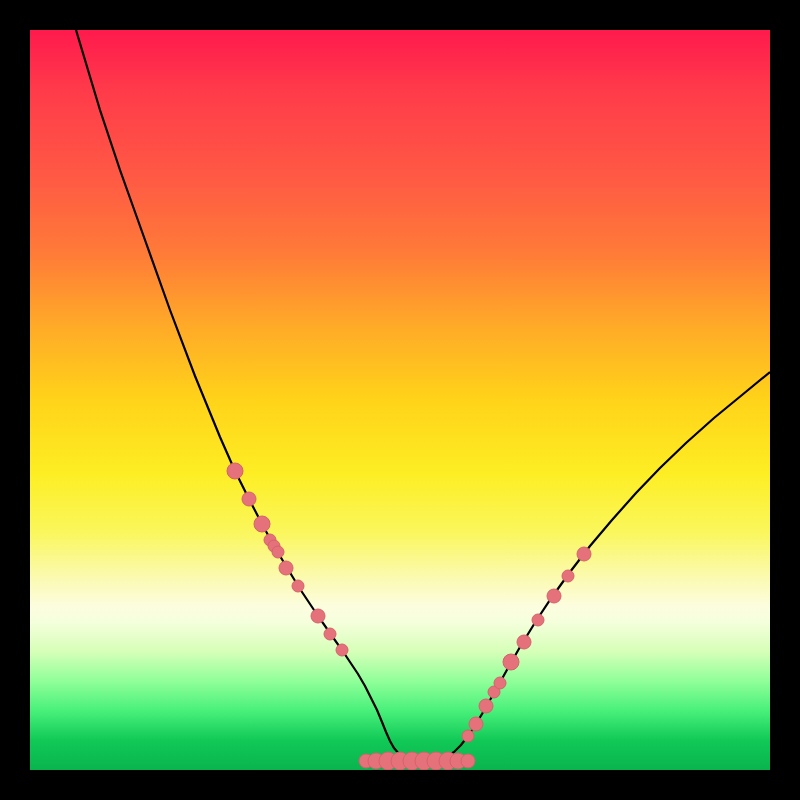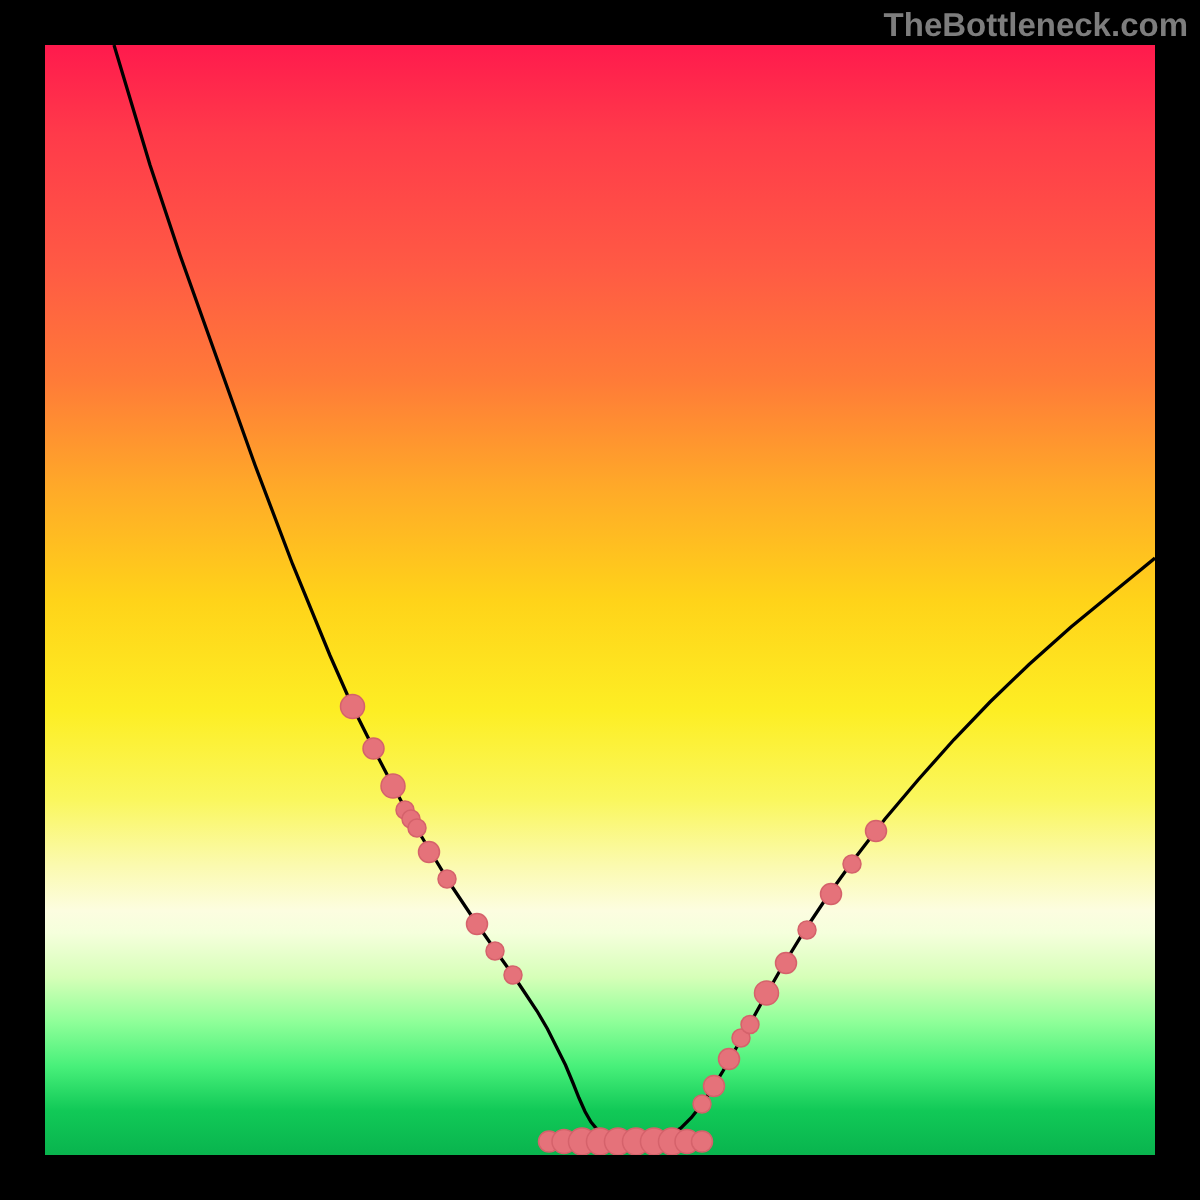--- a/index.html
+++ b/index.html
@@ -23,21 +23,20 @@
   #48f07a 92%,
   #11c957 96%,
   #09b44e 100%)}
 .wm{position:absolute;top:4px;right:8px;font:700 22px Arial,Helvetica,sans-serif;color:#7d7d7d;letter-spacing:0}
 svg{position:absolute;top:0;left:0}
 </style>
 </head>
 <body>
 
 <div class="frame">
-  <div class="wm">TheBottleneck.com</div>
   <div class="plot">
     <div class="grad"></div>
     <svg id="svg" width="740" height="740" viewBox="0 0 740 740">
         <path d="M 46 0 L 55 30 L 70 80 L 90 140 L 115 210 L 140 280 L 165 346 L 190 407 L 205 441 L 219 469 L 232 494 L 244 516 L 256 536 L 270 559 L 288 586 L 302 606 L 312 620 L 320 632 L 328 644 L 335 656 L 341 668 L 347 680 L 352 692 L 356 702 L 360 711 L 364 718 L 369 724 L 376 729 L 384 731 L 392 732 L 400 732 L 408 730 L 416 727 L 424 722 L 431 715 L 438 706 L 444 697 L 452 684 L 460 670 L 468 656 L 478 638 L 490 617 L 506 591 L 522 567 L 540 542 L 560 516 L 582 490 L 606 463 L 630 438 L 656 413 L 684 388 L 712 365 L 740 342" stroke="#000" stroke-width="2.2" fill="none"></path>
         <circle cx="336" cy="731" r="7" fill="#e5727a" stroke="#d5626b" stroke-width="1"></circle>
         <circle cx="346" cy="731" r="8" fill="#e5727a" stroke="#d5626b" stroke-width="1"></circle>
         <circle cx="358" cy="731" r="9" fill="#e5727a" stroke="#d5626b" stroke-width="1"></circle>
         <circle cx="370" cy="731" r="9" fill="#e5727a" stroke="#d5626b" stroke-width="1"></circle>
         <circle cx="382" cy="731" r="9" fill="#e5727a" stroke="#d5626b" stroke-width="1"></circle>
         <circle cx="394" cy="731" r="9" fill="#e5727a" stroke="#d5626b" stroke-width="1"></circle>

